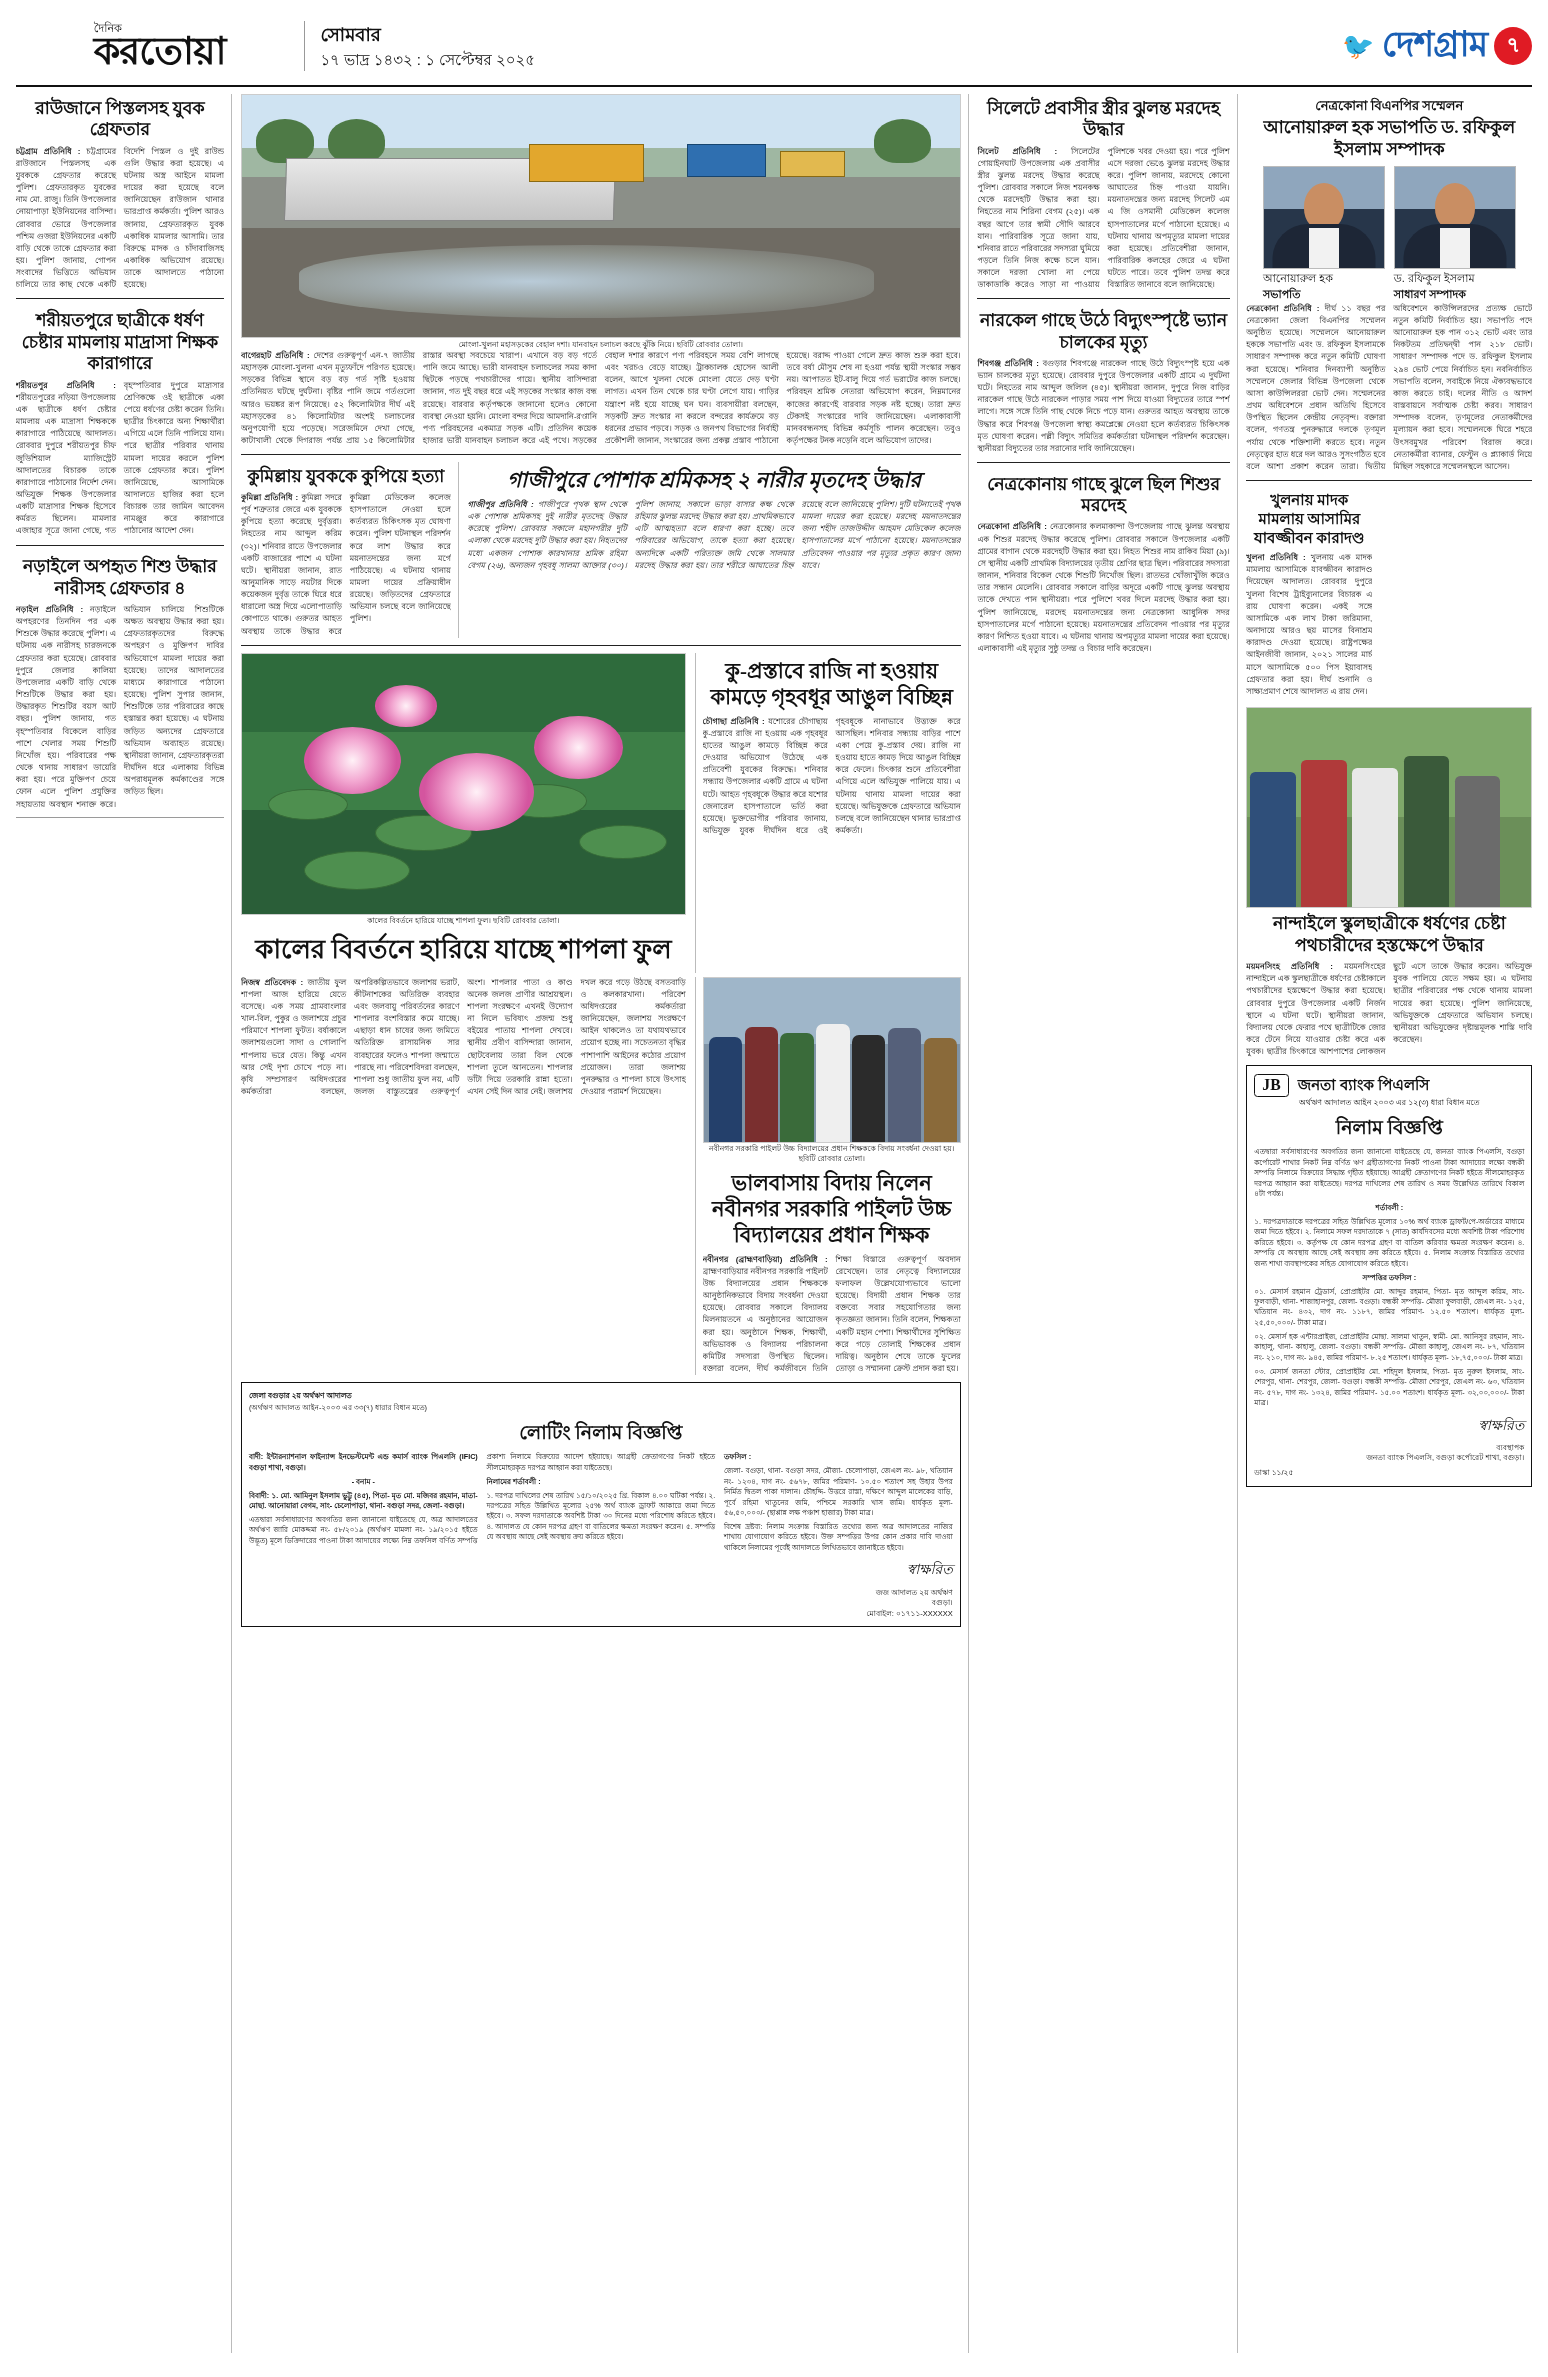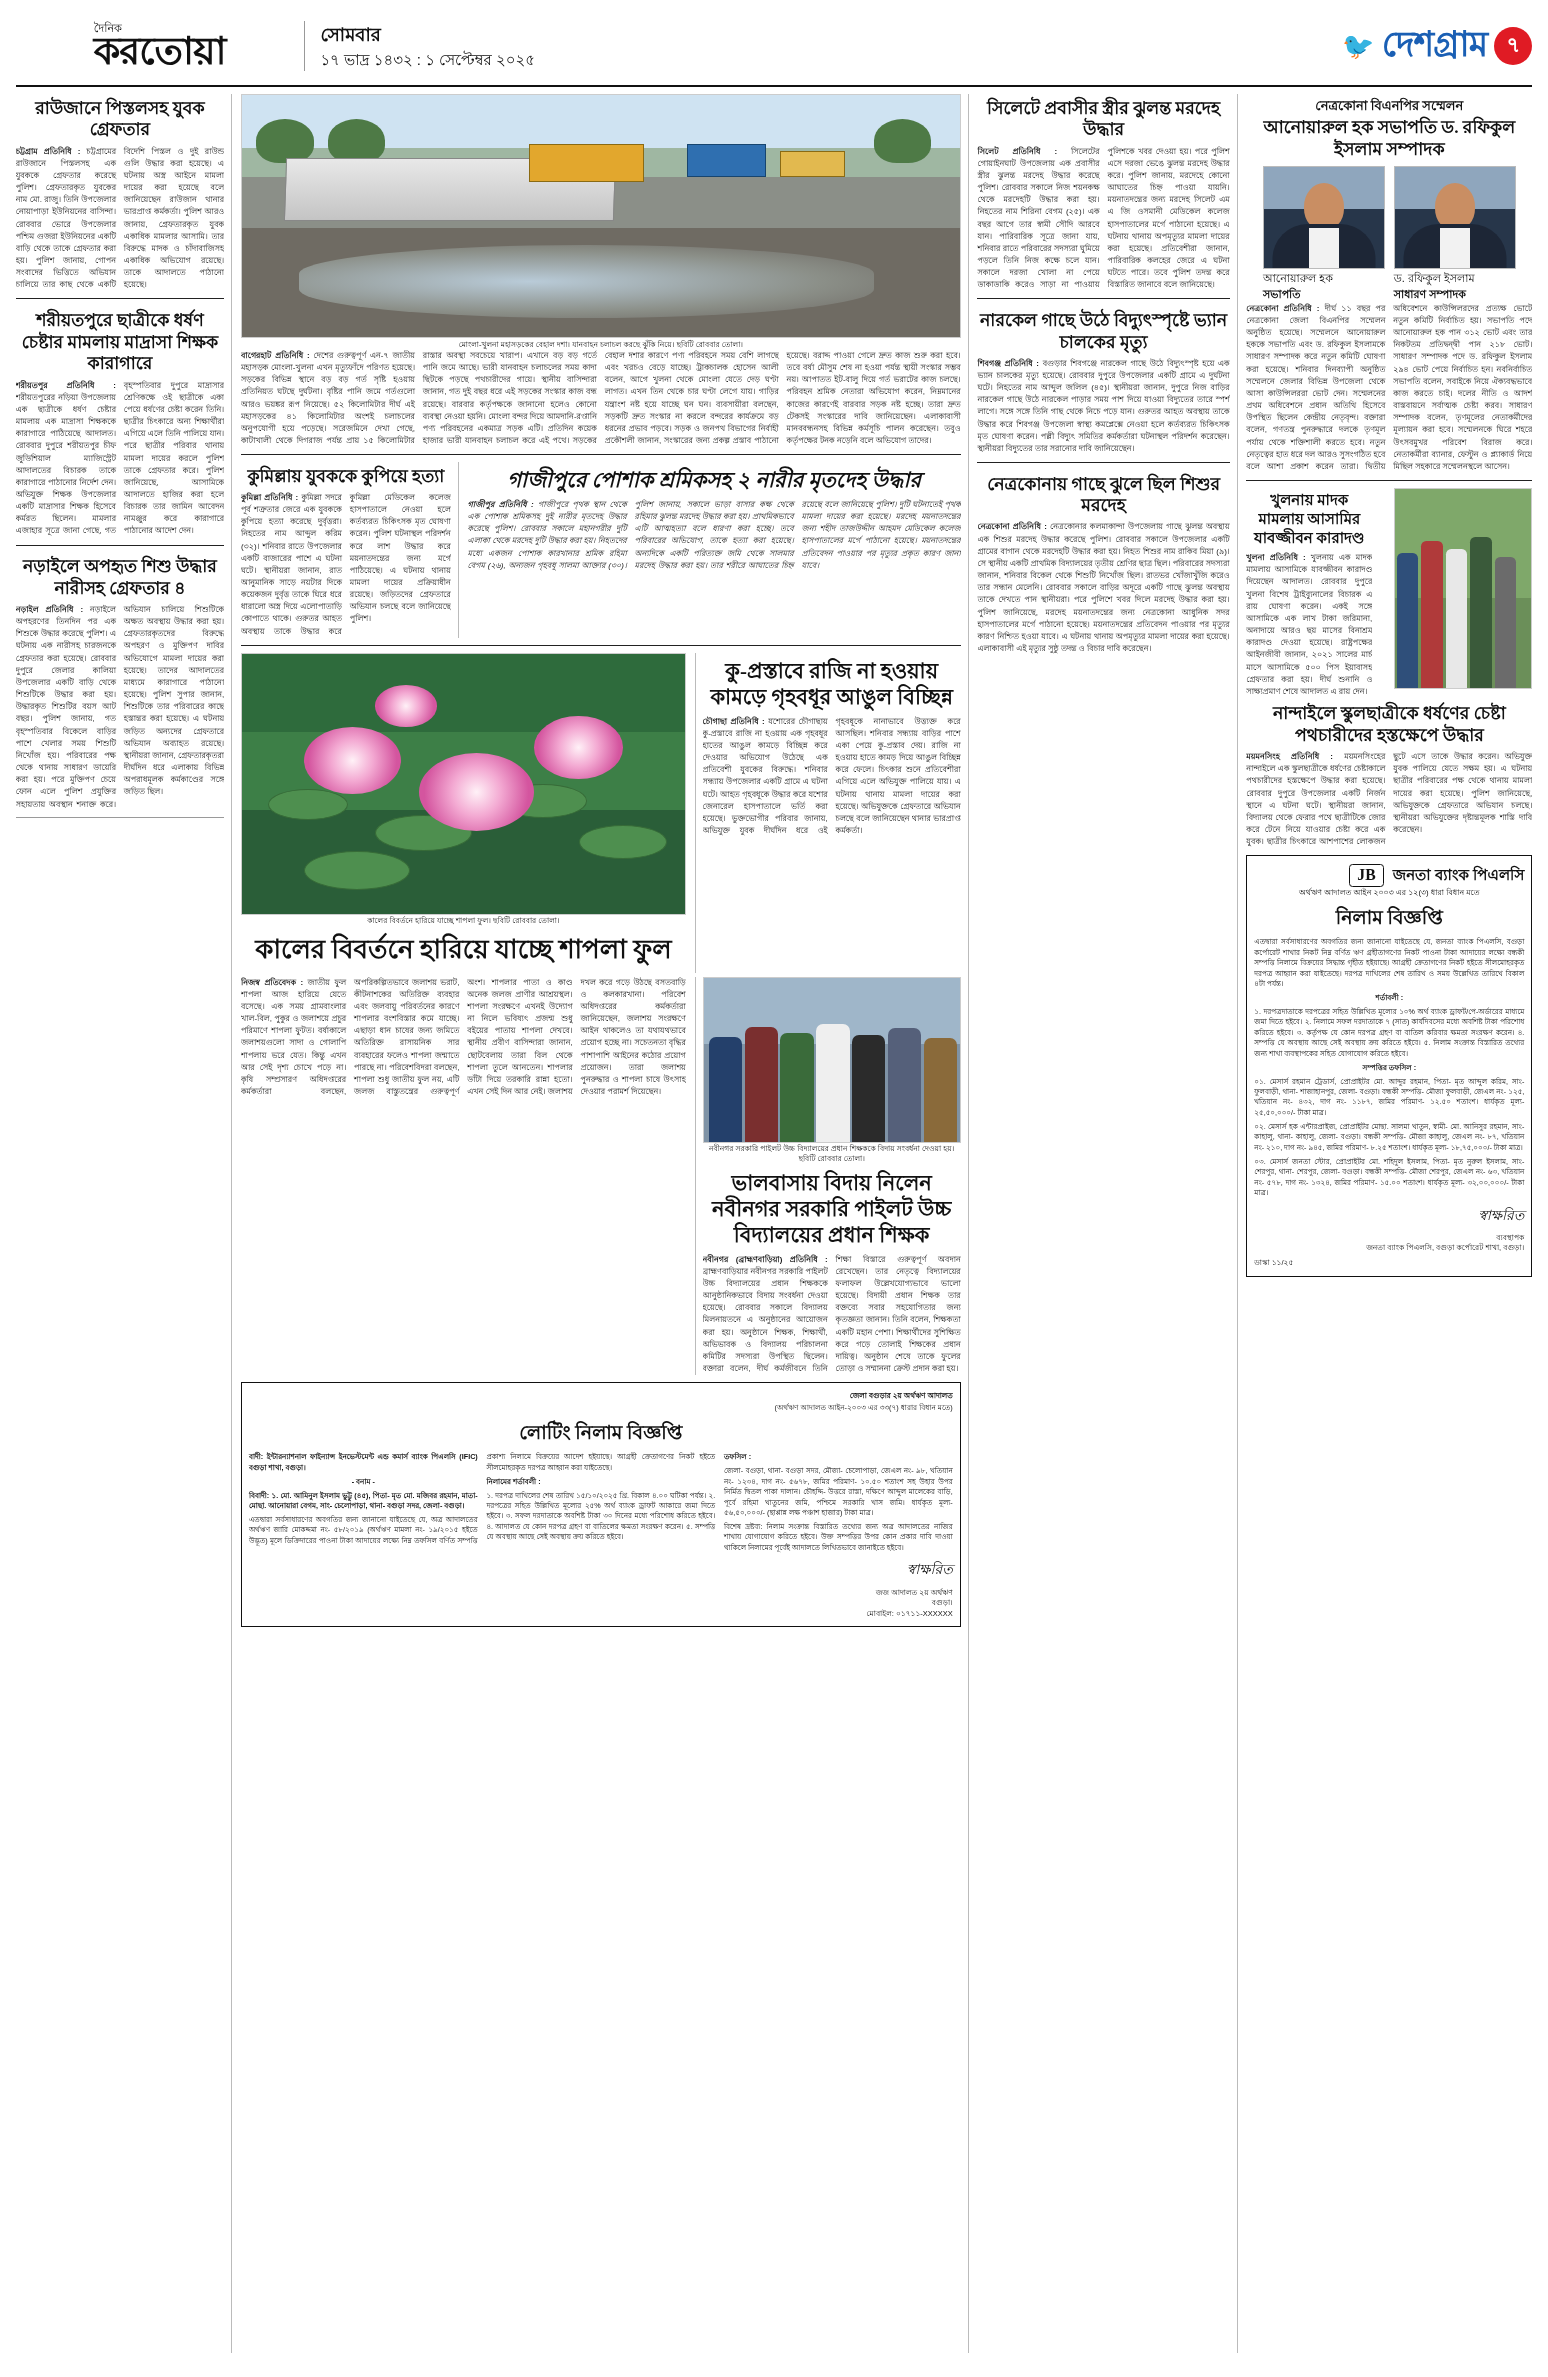--- a/index.html
+++ b/index.html
@@ -155,21 +155,21 @@
      width:30px; height:40px; background:#f2f2f2;}
   .pcap { font-size:11px; text-align:left; width:122px; line-height:1.3; padding-top:1.7px;}
 
   
   .ad {
     border: 1.7px solid #111;
     padding: 7px;
     margin-top: 7px;
     background: #fff;
   }
-  .ad-head { text-align:right; }
+  .ad-head { text-align:left; }
   .ad-logo {
     display:inline-block; border:1.7px solid #111; padding:1.7px 7px; font-weight:bold;
     font-family:"Liberation Serif", serif; font-size:15.7px; border-radius:3.5px;
   }
   .ad-title {
     font-family:"Liberation Serif", serif; font-weight:bold; font-size:19px;
     text-align:center; margin:3.5px 0 2.6px;
   }
   .ad-sub { font-size:7.8px; text-align:center; line-height:1.4; margin-bottom:3.5px;}
   .ad-body { font-size:7.2px; line-height:1.45; text-align:justify; }
@@ -419,21 +419,21 @@
           </div>
         </div>
         <div class="body-text two-col" style="max-height:201px;">
           <span class="lede">নেত্রকোনা প্রতিনিধি :</span>
           <span>দীর্ঘ ১১ বছর পর নেত্রকোনা জেলা বিএনপির সম্মেলন অনুষ্ঠিত হয়েছে। সম্মেলনে আনোয়ারুল হককে সভাপতি এবং ড. রফিকুল ইসলামকে সাধারণ সম্পাদক করে নতুন কমিটি ঘোষণা করা হয়েছে। শনিবার দিনব্যাপী অনুষ্ঠিত সম্মেলনে জেলার বিভিন্ন উপজেলা থেকে আসা কাউন্সিলররা ভোট দেন। সম্মেলনের প্রথম অধিবেশনে প্রধান অতিথি হিসেবে উপস্থিত ছিলেন কেন্দ্রীয় নেতৃবৃন্দ। বক্তারা বলেন, গণতন্ত্র পুনরুদ্ধারে দলকে তৃণমূল পর্যায় থেকে শক্তিশালী করতে হবে। নতুন নেতৃত্বের হাত ধরে দল আরও সুসংগঠিত হবে বলে আশা প্রকাশ করেন তারা। দ্বিতীয় অধিবেশনে কাউন্সিলরদের প্রত্যক্ষ ভোটে নতুন কমিটি নির্বাচিত হয়। সভাপতি পদে আনোয়ারুল হক পান ৩১২ ভোট এবং তার নিকটতম প্রতিদ্বন্দ্বী পান ২১৮ ভোট। সাধারণ সম্পাদক পদে ড. রফিকুল ইসলাম ২৯৪ ভোট পেয়ে নির্বাচিত হন। নবনির্বাচিত সভাপতি বলেন, সবাইকে নিয়ে ঐক্যবদ্ধভাবে কাজ করতে চাই। দলের নীতি ও আদর্শ বাস্তবায়নে সর্বাত্মক চেষ্টা করব। সাধারণ সম্পাদক বলেন, তৃণমূলের নেতাকর্মীদের মূল্যায়ন করা হবে। সম্মেলনকে ঘিরে শহরে উৎসবমুখর পরিবেশ বিরাজ করে। নেতাকর্মীরা ব্যানার, ফেস্টুন ও প্ল্যাকার্ড নিয়ে মিছিল সহকারে সম্মেলনস্থলে আসেন।</span>
         </div>
       </div>
 
       <div class="rule-thick"></div>
 
-      <div style="display:flex; gap:22px;">
+      <div style="display:flex; gap:9px;flex-direction:column;">
         <div style="width:126px;">
           <div class="hl hl-sm" style="font-size:15px;">খুলনায় মাদক মামলায় আসামির যাবজ্জীবন কারাদণ্ড</div>
           <div class="body-text" style="max-height:148px;">
             <span class="lede">খুলনা প্রতিনিধি :</span>
             <span>খুলনায় এক মাদক মামলায় আসামিকে যাবজ্জীবন কারাদণ্ড দিয়েছেন আদালত। রোববার দুপুরে খুলনা বিশেষ ট্রাইব্যুনালের বিচারক এ রায় ঘোষণা করেন। একই সঙ্গে আসামিকে এক লাখ টাকা জরিমানা, অনাদায়ে আরও ছয় মাসের বিনাশ্রম কারাদণ্ড দেওয়া হয়েছে। রাষ্ট্রপক্ষের আইনজীবী জানান, ২০২১ সালের মার্চ মাসে আসামিকে ৫০০ পিস ইয়াবাসহ গ্রেফতার করা হয়। দীর্ঘ শুনানি ও সাক্ষ্যপ্রমাণ শেষে আদালত এ রায় দেন।</span>
           </div>
         </div>
         <div style="flex:1;">
           <div class="photo ph-arrest">
             <div class="person" style="left:1%;  width:16%; height:68%; background:#2f4f7a;"></div>

